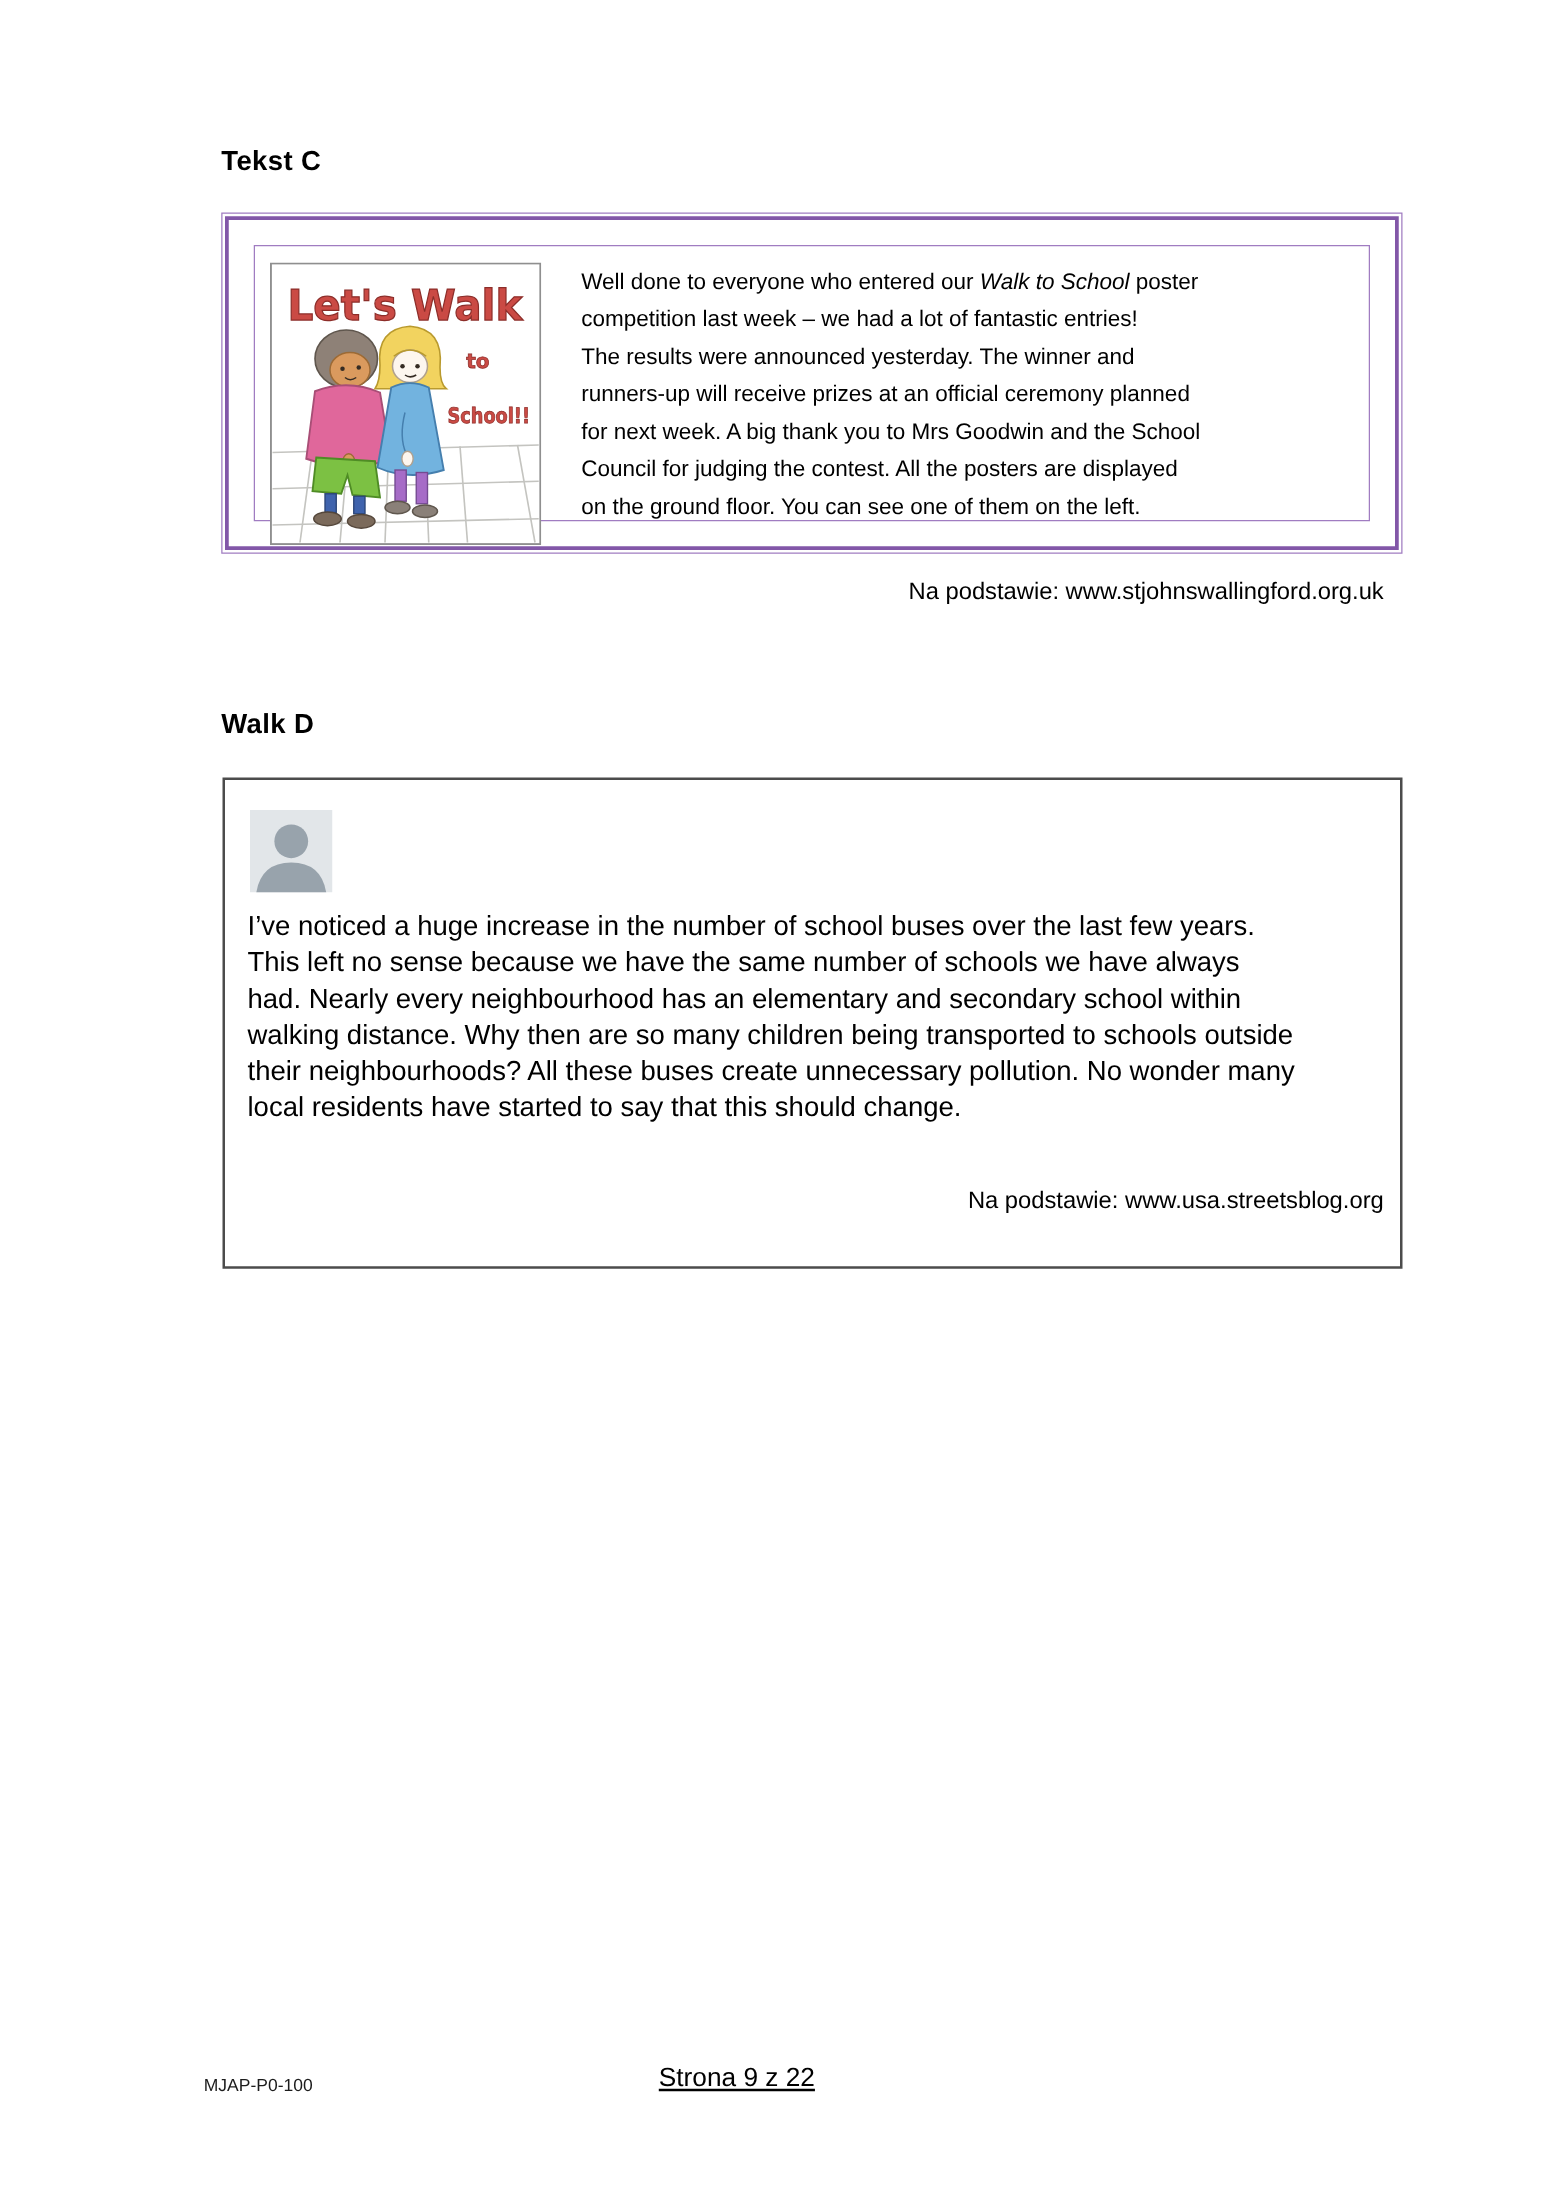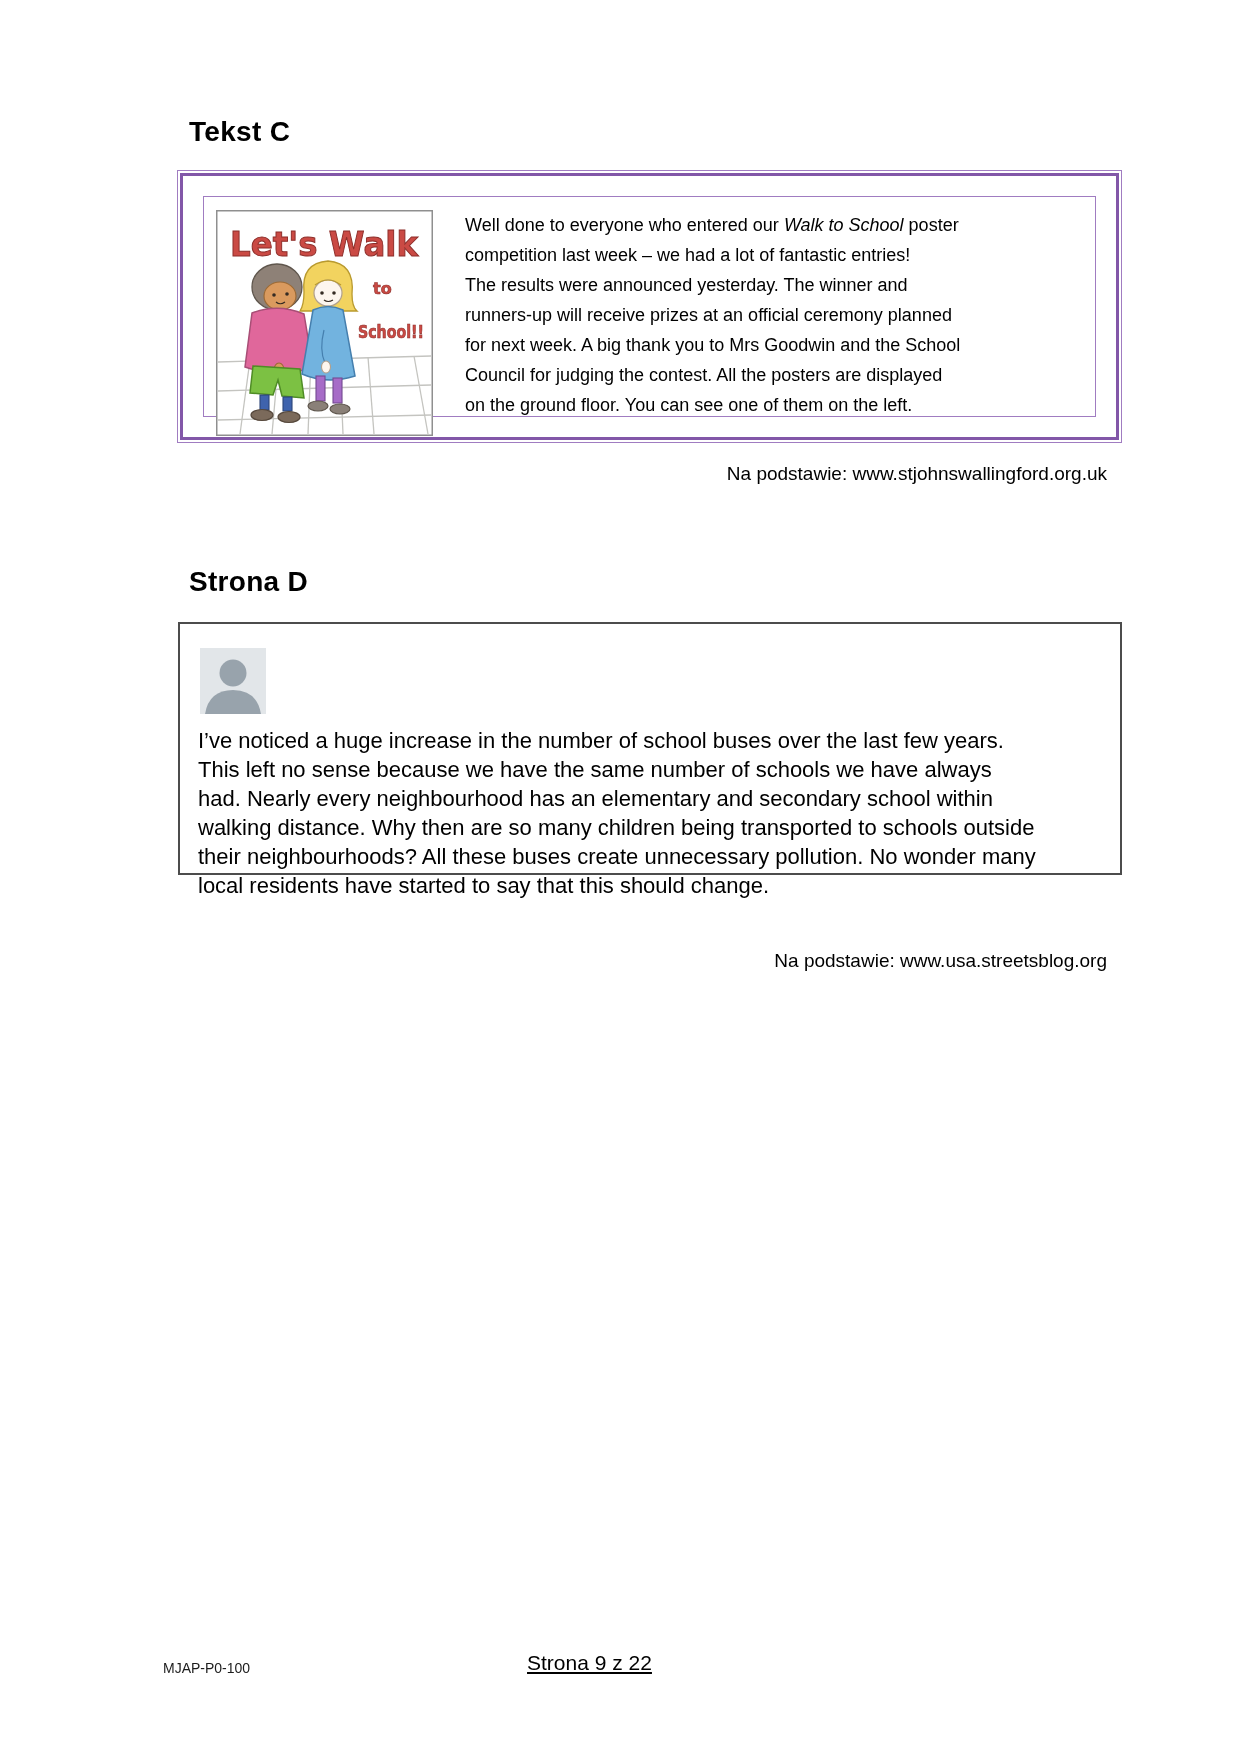--- a/index.html
+++ b/index.html
@@ -1,30 +1,30 @@
 <!DOCTYPE html>
 <html><head>
 <meta charset="utf-8">
 <style>
   html,body{margin:0;padding:0;background:#ffffff;}
   .page{
     position:relative;width:1241px;height:1755px;background:#ffffff;
     font-family:"Liberation Sans",sans-serif;color:#000;overflow:hidden;
   }
-  .heading{position:absolute;left:189px;font-size:28px;font-weight:bold;letter-spacing:.3px;}
+  .heading{position:absolute;left:177px;font-size:22px;font-weight:bold;letter-spacing:.3px;}
   
   .pbox-outer{position:absolute;left:177px;top:170px;width:945px;height:273px;
     border:1px solid #a07cc1;padding:2px;box-sizing:border-box;}
   .pbox-mid{width:100%;height:100%;border:3px solid #8257a8;padding:20px;box-sizing:border-box;}
   .pbox-inner{width:100%;height:100%;border:1px solid #a07cc1;box-sizing:border-box;position:relative;}
   .poster{position:absolute;left:12px;top:13px;width:217px;height:226px;}
   .c-text{position:absolute;left:261px;top:13px;font-size:18px;line-height:30px;white-space:nowrap;}
   .c-text em{font-style:italic;}
   
-  .dbox{position:absolute;left:178px;top:622px;width:944px;height:253px;
+  .dbox{position:absolute;left:178px;top:622px;width:944px;height:393px;
     border:2px solid #4c4c4c;box-sizing:border-box;}
   .avatar{position:absolute;left:20px;top:24px;width:66px;height:66px;}
   .d-text{position:absolute;left:18px;top:102px;font-size:22px;line-height:29px;white-space:nowrap;}
   .source{position:absolute;right:134px;font-size:19px;}
   .src-c{top:463px;}
   .src-d{top:950px;}
   .footer-left{position:absolute;left:163px;top:1660px;font-size:14px;color:#1c1c1c;}
   .footer-center{position:absolute;left:0;right:62px;top:1651px;text-align:center;font-size:21px;text-decoration:underline;}
   .line{white-space:nowrap;}
 </style>
@@ -103,21 +103,21 @@
             <div class="line"><span>Council for judging the contest. All the posters are displayed</span></div>
             <div class="line"><span>on the ground floor. You can see one of them on the left.</span></div>
           </div>
 
       </div>
     </div>
   </div>
 
   <div class="source src-c">Na podstawie: www.stjohnswallingford.org.uk</div>
 
-  <div class="heading" style="top:566px">Strona D</div>
+  <div class="heading" style="top:566px">Walk D</div>
 
   <div class="dbox">
     <div class="avatar">
       <svg viewBox="0 0 66 66" width="66" height="66">
         <rect x="0" y="0" width="66" height="66" fill="#e2e6e9"></rect>
         <circle cx="33" cy="25" r="13.5" fill="#98a3ac"></circle>
         <path d="M5,66 Q9,42 33,42 Q57,42 61,66 Z" fill="#98a3ac"></path>
       </svg>
     </div>
     <div class="d-text">

